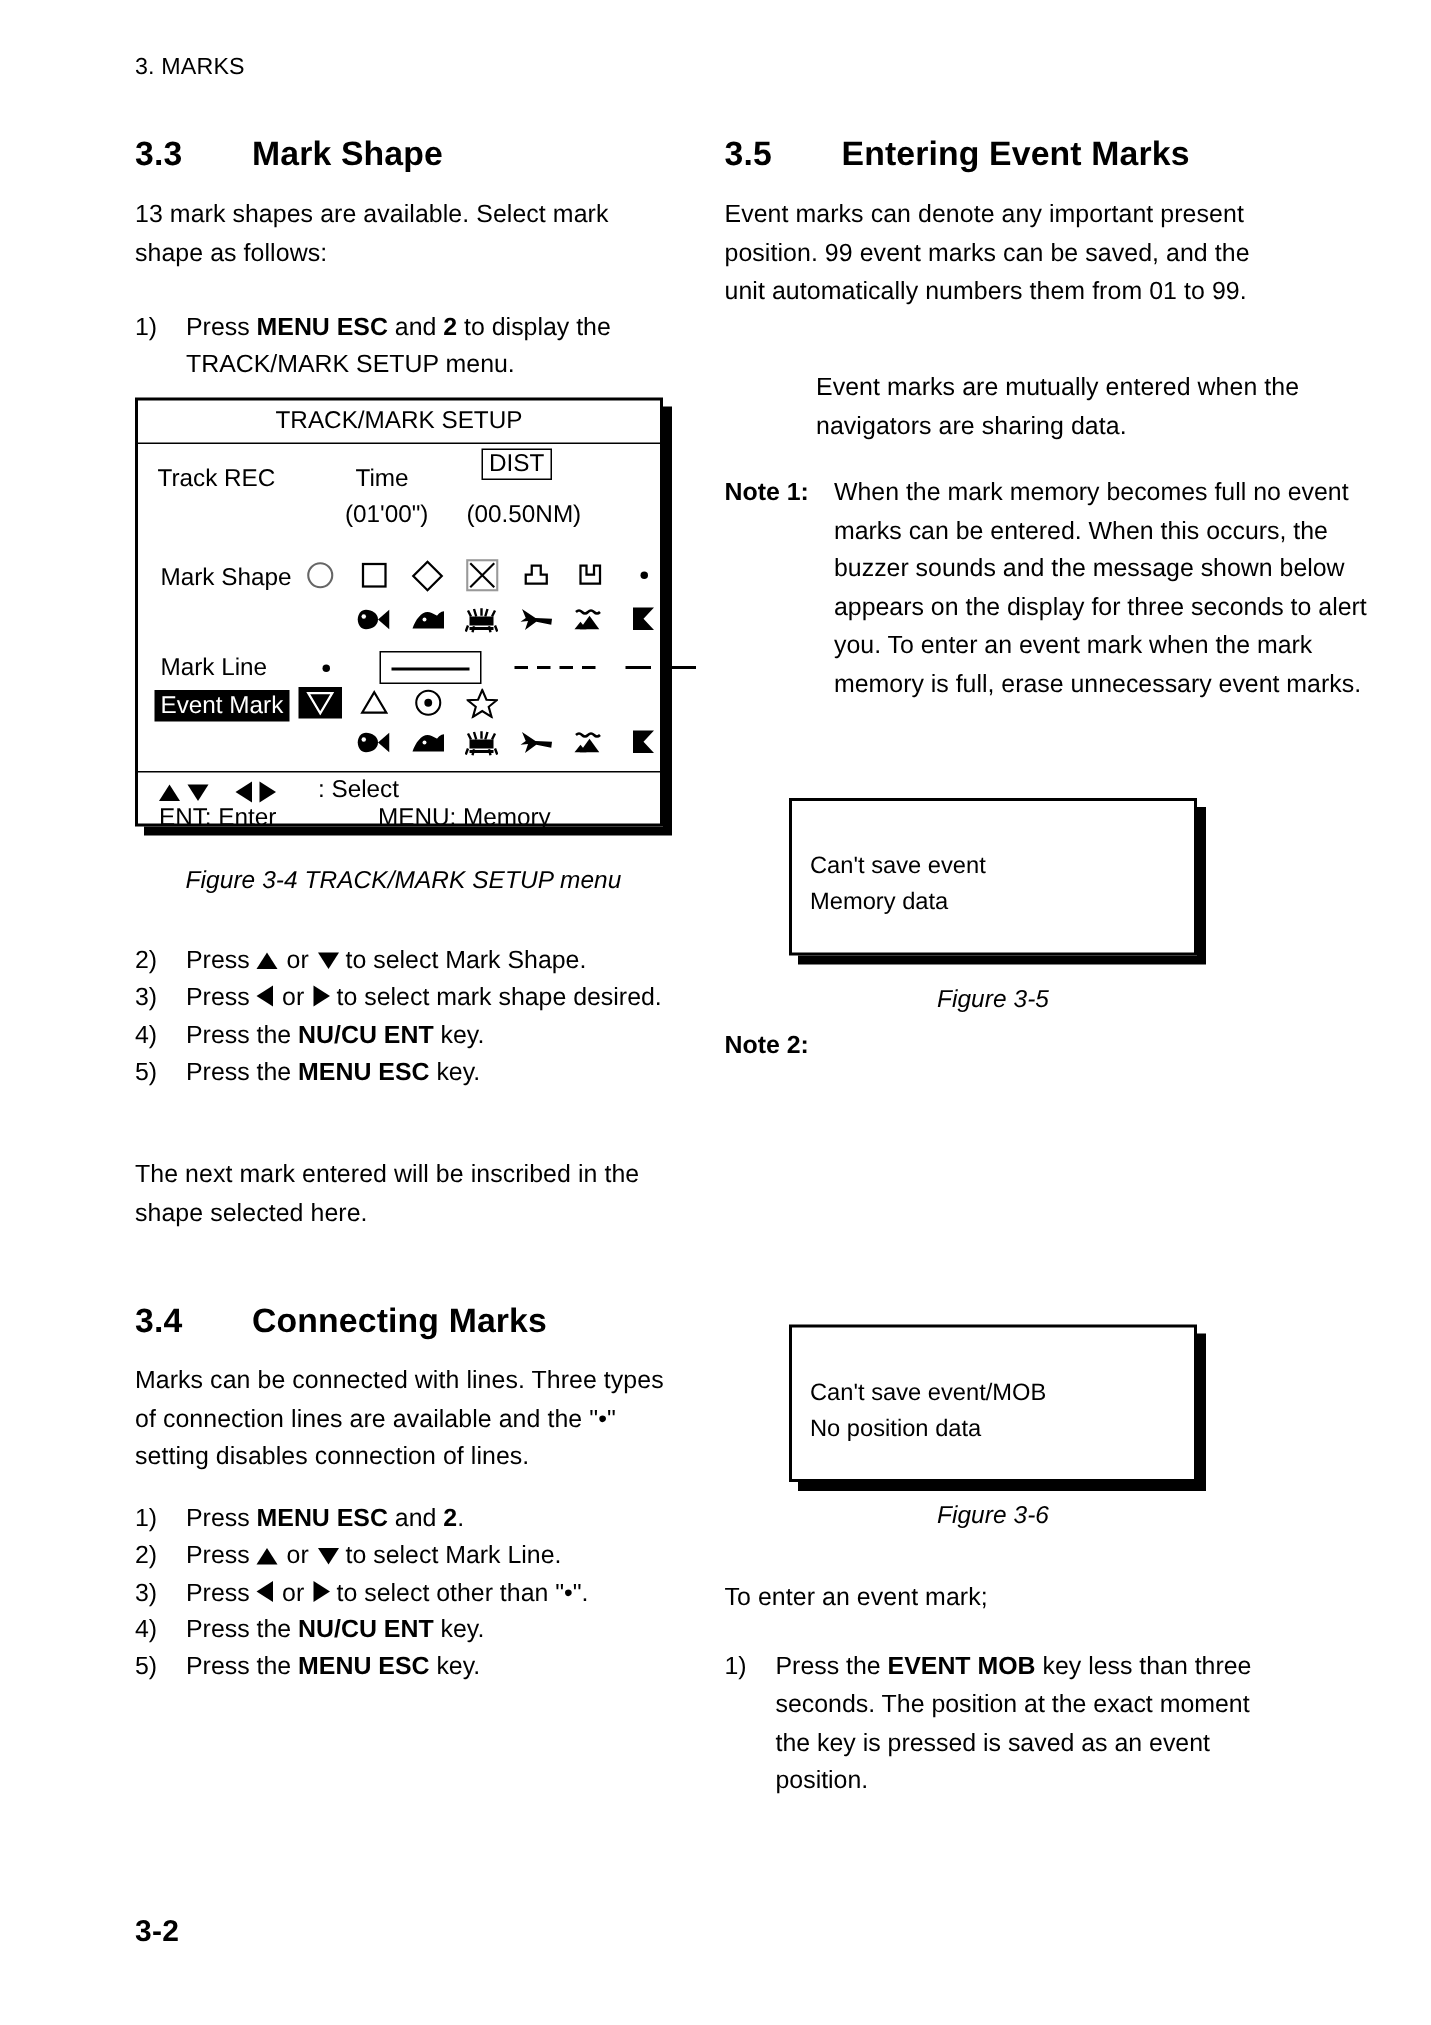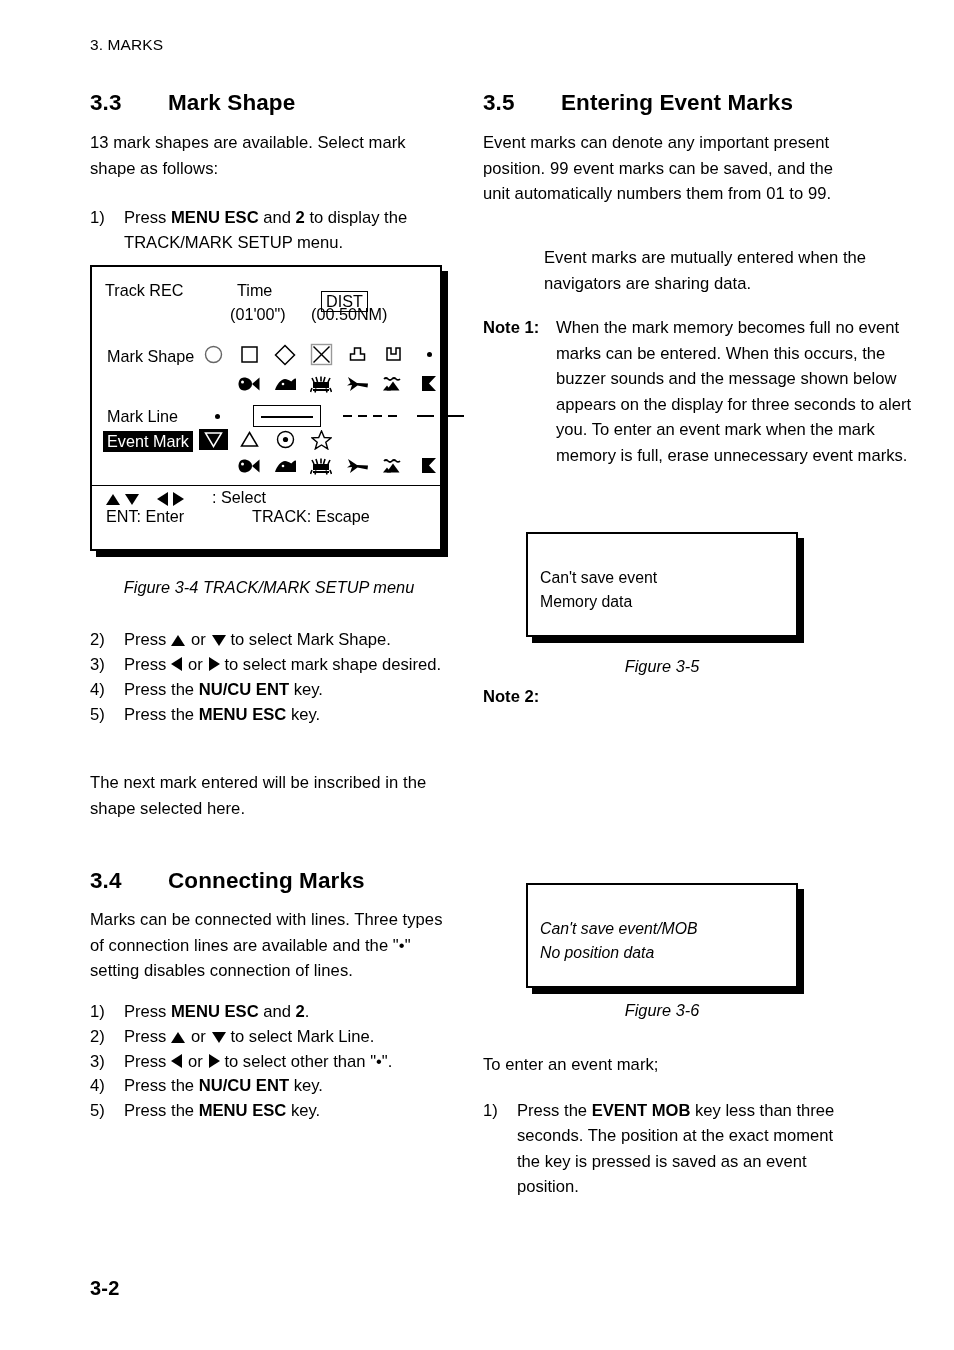--- a/index.html
+++ b/index.html
@@ -132,27 +132,28 @@
           <span class="n" style="position:absolute;left:0;top:0;">1)</span>
           <span>Press </span><span class="b">MENU ESC</span><span> and </span><span class="b">2</span><span> to display the TRACK/MARK SETUP menu.</span>
         </div>
       </div>
     </div>
 
     <div class="menu-wrap" style="left:0px; top:265px;">
       <div class="menu-shadow"></div>
       <div class="menu-box">
 
+        <div class="menu-title">TRACK/MARK SETUP</div>
 
         <div class="menu-body">
 
           <div class="lab" style="left:13px; top:14px;">Track REC</div>
           <div class="val" style="left:145px; top:14px;">Time</div>
           <div class="val" style="left:138px; top:38px;">(01'00")</div>
-          <div class="dist-box" style="left:229px; top:24px;">DIST</div>
+          <div class="dist-box" style="left:229px; top:3px;">DIST</div>
           <div class="val" style="left:219px; top:38px;">(00.50NM)</div>
 
           <div class="lab" style="left:15px; top:80px;">Mark Shape</div>
 
           <div class="iconrow" style="left:103px; top:76px;">
             <div class="icell">
               <svg width="19" height="19" viewBox="0 0 19 19">
                 <circle cx="9.5" cy="9.5" r="8" fill="none" stroke="#666" stroke-width="1.4"></circle>
               </svg>
             </div>
@@ -328,21 +329,21 @@
         <div class="menu-foot">
           <div class="arrowgrp" style="left:14px; top:6px;">
             <span class="ar ar-up"></span>
             <span class="ar ar-down"></span>
             <span style="width:8px"></span>
             <span class="ar ar-left"></span>
             <span class="ar ar-right"></span>
           </div>
           <div class="foot-line" style="left:120px; top:2px;">: Select</div>
           <div class="foot-line" style="left:14px; top:21px;">ENT: Enter</div>
-          <div class="foot-line" style="left:160px; top:21px;">TRACK: Escape</div>
+          <div class="foot-line" style="left:160px; top:21px;">MENU: Memory</div>
         </div>
 
       </div>
     </div>
 
     <div class="caption" style="position:absolute; top:578px; left:0; width:358px;">Figure 3-4 TRACK/MARK SETUP menu</div>
 
     <div style="position:absolute; top:627px; left:0; width:360px;">
       <div style="position:relative; padding-left:34px; font-size:16.6px; line-height:25px;">
         <span style="position:absolute;left:0;top:0;">2)</span>
@@ -417,21 +418,21 @@
         <div class="l2">Memory data</div>
       </div>
     </div>
 
     <div class="caption" style="position:absolute; top:657px; left:0; width:358px;">Figure 3-5</div>
 
     <div class="note" style="position:absolute; top:684px; left:0; width:360px;">
       <span class="lbl">Note 2:</span>
     </div>
 
-    <div class="msg-wrap" style="left:43px; top:883px;font-style:italic;">
+    <div class="msg-wrap" style="left:43px; top:883px;">
       <div class="msg-shadow"></div>
       <div class="msg-box">
         <div class="l1">Can't save event/MOB</div>
         <div class="l2">No position data</div>
       </div>
     </div>
 
     <div class="caption" style="position:absolute; top:1001px; left:0; width:358px;">Figure 3-6</div>
 
     <p class="body" style="position:absolute; top:1052px; left:0; width:352px;">To enter an event mark;</p>

